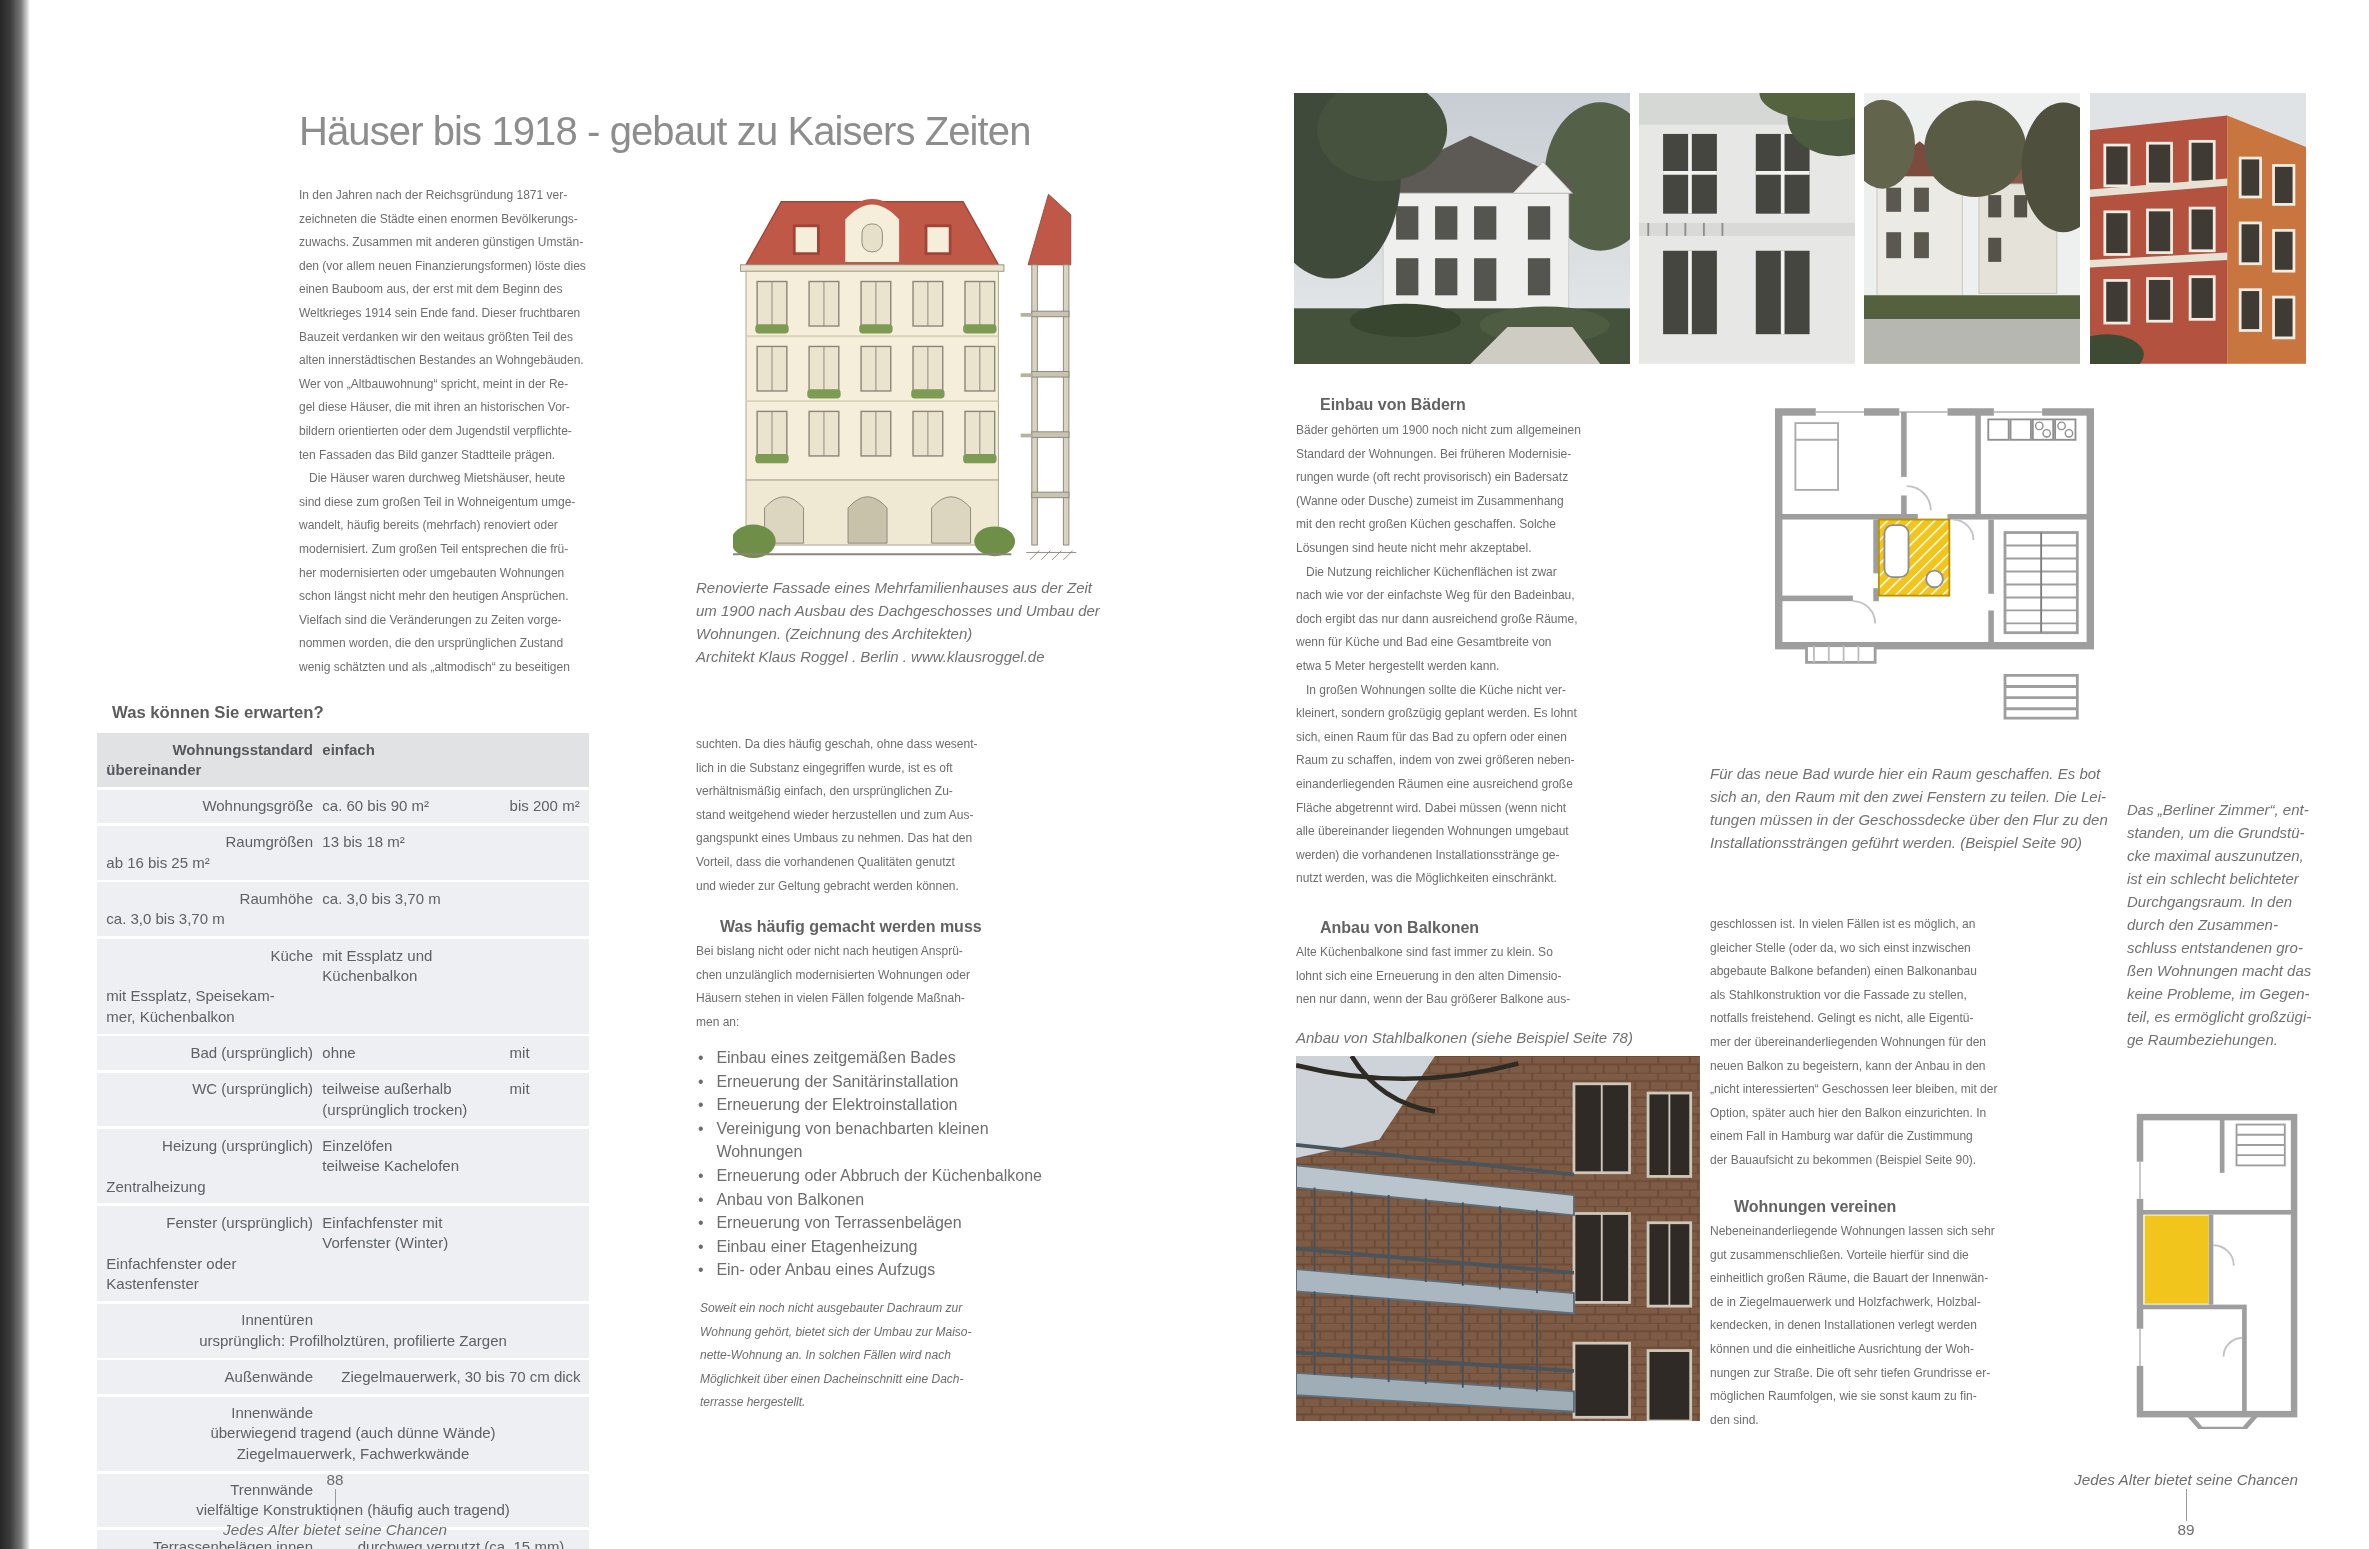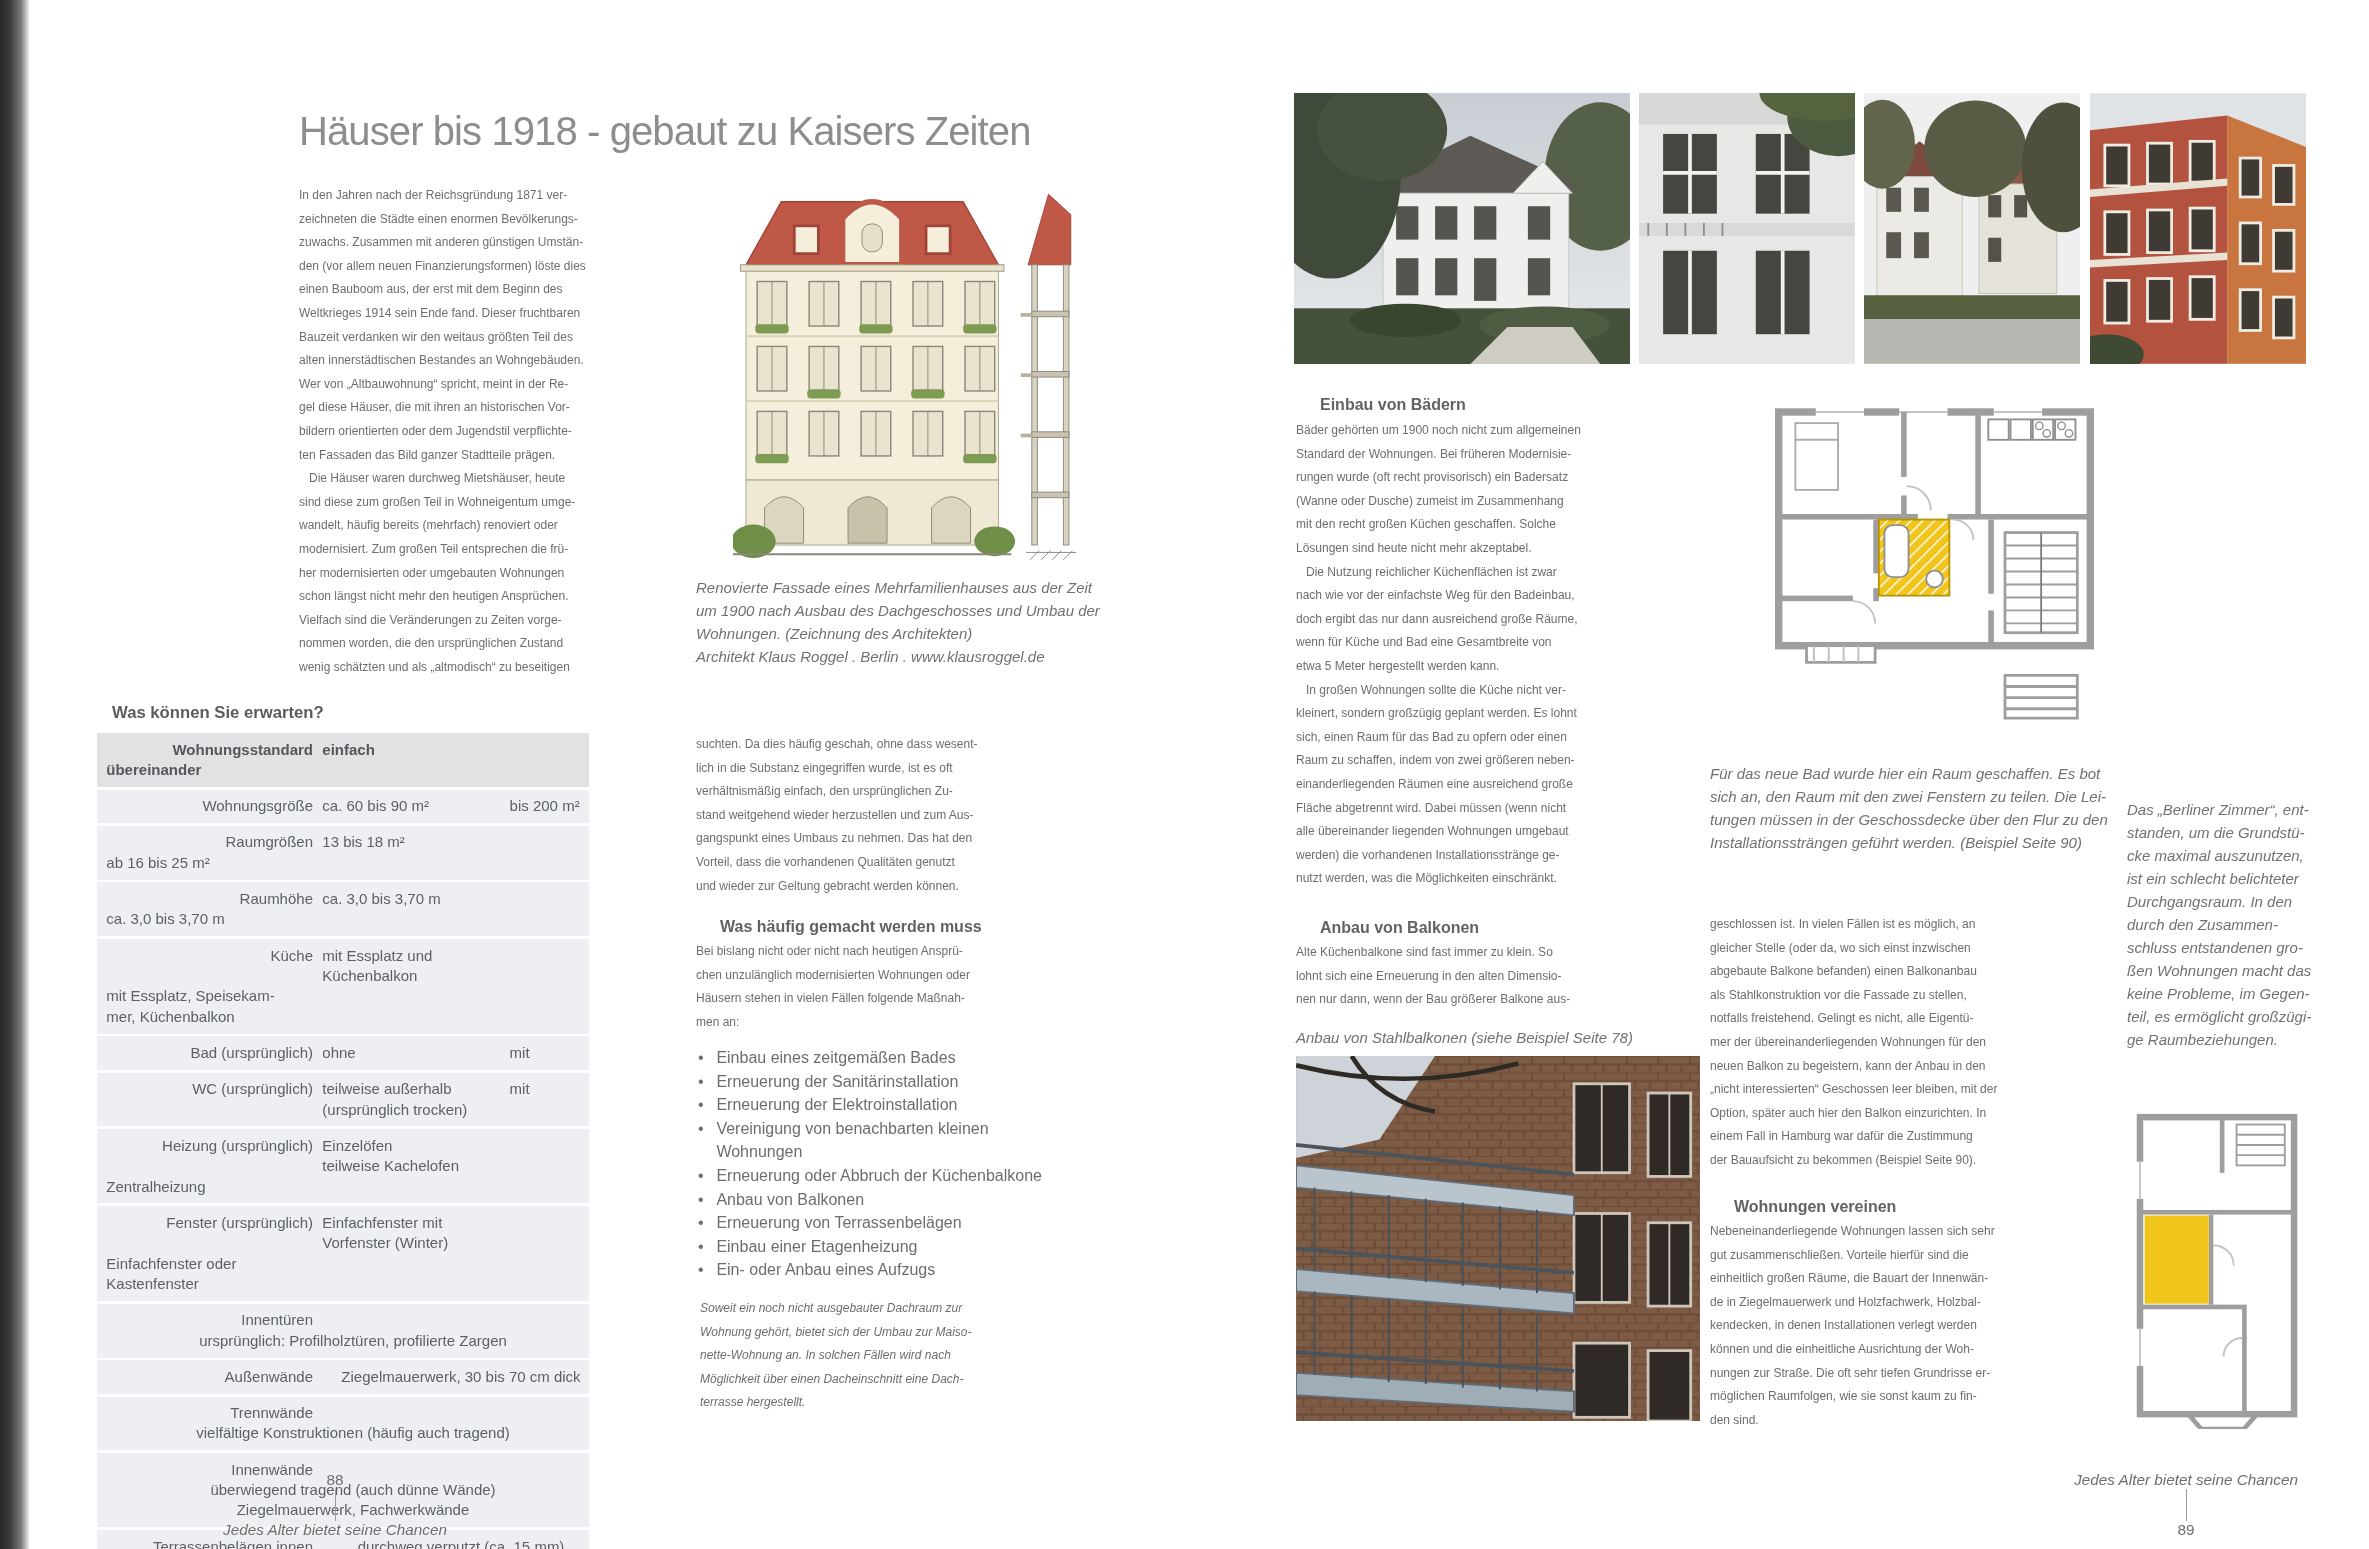--- a/index.html
+++ b/index.html
@@ -213,27 +213,27 @@
     </div>
     <div class="trow">
       <div class="tl">Innentüren</div>
       <div class="tspan">ursprünglich: Profilholztüren, profilierte Zargen</div>
     </div>
     <div class="trow">
       <div class="tl">Außenwände</div>
       <div class="tspan">Ziegelmauerwerk, 30 bis 70 cm dick</div>
     </div>
     <div class="trow">
-      <div class="tl">Trennwände</div>
-      <div class="tspan">vielfältige Konstruktionen (häufig auch tragend)</div>
-    </div>
-    <div class="trow">
       <div class="tl">Innenwände</div>
       <div class="tspan">überwiegend tragend (auch dünne Wände)
 Ziegelmauerwerk, Fachwerkwände</div>
+    </div>
+    <div class="trow">
+      <div class="tl">Trennwände</div>
+      <div class="tspan">vielfältige Konstruktionen (häufig auch tragend)</div>
     </div>
     <div class="trow">
       <div class="tl">Terrassenbelägen innen</div>
       <div class="tspan">durchweg verputzt (ca. 15 mm)</div>
     </div>
     <div class="trow">
       <div class="tl">Geschossdecken</div>
       <div class="tc2">Holzbalken mit Dielung</div>
       <div class="tc3">Holzbalken mit Parkett</div>
       <div class="tsub">ab etwa 1905 auch Betondecken</div>

